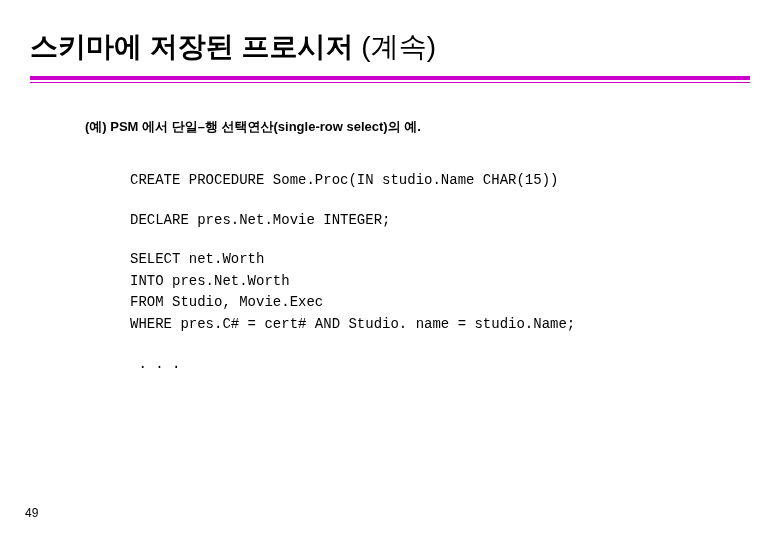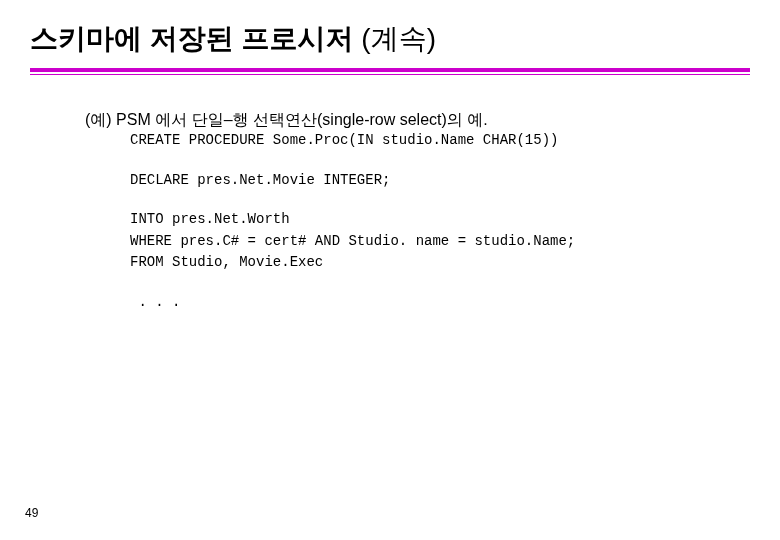--- a/index.html
+++ b/index.html
@@ -8,43 +8,44 @@
       box-sizing: border-box;
     }
     body {
       width: 780px;
       height: 540px;
       background: #ffffff;
       font-family: "Malgun Gothic", "Arial", sans-serif;
       position: relative;
     }
     .slide {
-      padding: 20px 30px;
+      padding: 28px 30px;
     }
     .title {
       font-size: 28px;
       font-weight: bold;
       color: #000000;
       padding-bottom: 8px;
     }
     .title-sub {
       font-weight: normal;
     }
     .divider {
       border-top: 4px solid #cc00cc;
       border-bottom: 1px solid #cc00cc;
       height: 7px;
       margin-top: 2px;
       margin-bottom: 35px;
     }
     .subtitle {
-      font-size: 16px;
-      font-weight: normal;
+      font-size: 13px;
+      font-weight: bold;
       color: #000000;
       margin-left: 55px;
+      margin-bottom: 35px;
     }
     .code-block {
       font-family: "Courier New", monospace;
       font-size: 14px;
       color: #000000;
       margin-left: 100px;
       line-height: 1.4;
     }
     .code-line {
       white-space: pre;
@@ -68,20 +69,21 @@
   <div class="title">
     <span>스키마에 저장된 프로시저</span><span class="title-sub"> (계속)</span>
   </div>
   <div class="divider"></div>
   <div class="subtitle">(예) PSM 에서 단일–행 선택연산(single-row select)의 예.</div>
   <div class="code-block">
     <div class="code-line">CREATE PROCEDURE Some.Proc(IN studio.Name CHAR(15))</div>
     <div class="code-gap"></div>
     <div class="code-line">DECLARE pres.Net.Movie INTEGER;</div>
     <div class="code-gap"></div>
+    <div class="code-line">SELECT net.Worth</div>
     <div class="code-line">INTO pres.Net.Worth</div>
+    <div class="code-line">FROM Studio, Movie.Exec</div>
     <div class="code-line">WHERE pres.C# = cert# AND Studio. name = studio.Name;</div>
-    <div class="code-line">FROM Studio, Movie.Exec</div>
     <div class="code-gap"></div>
     <div class="code-line"> . . .</div>
   </div>
 </div>
 <div class="page-number">49</div>
 
 </body></html>

